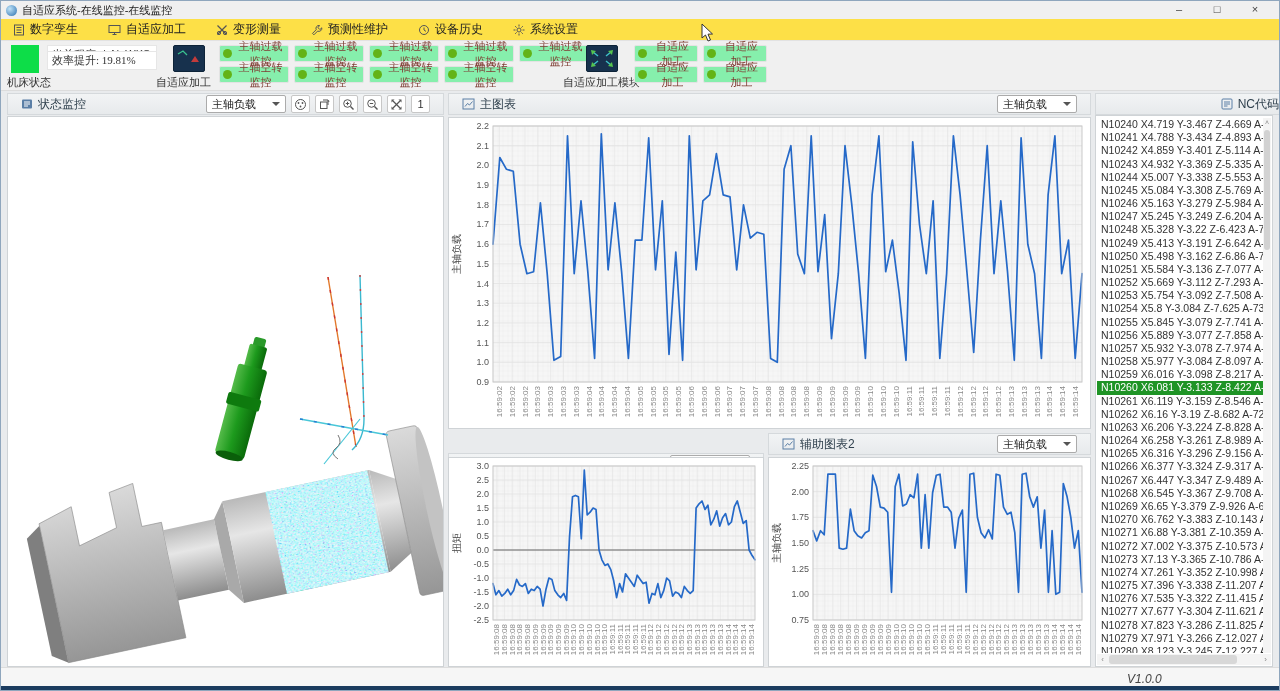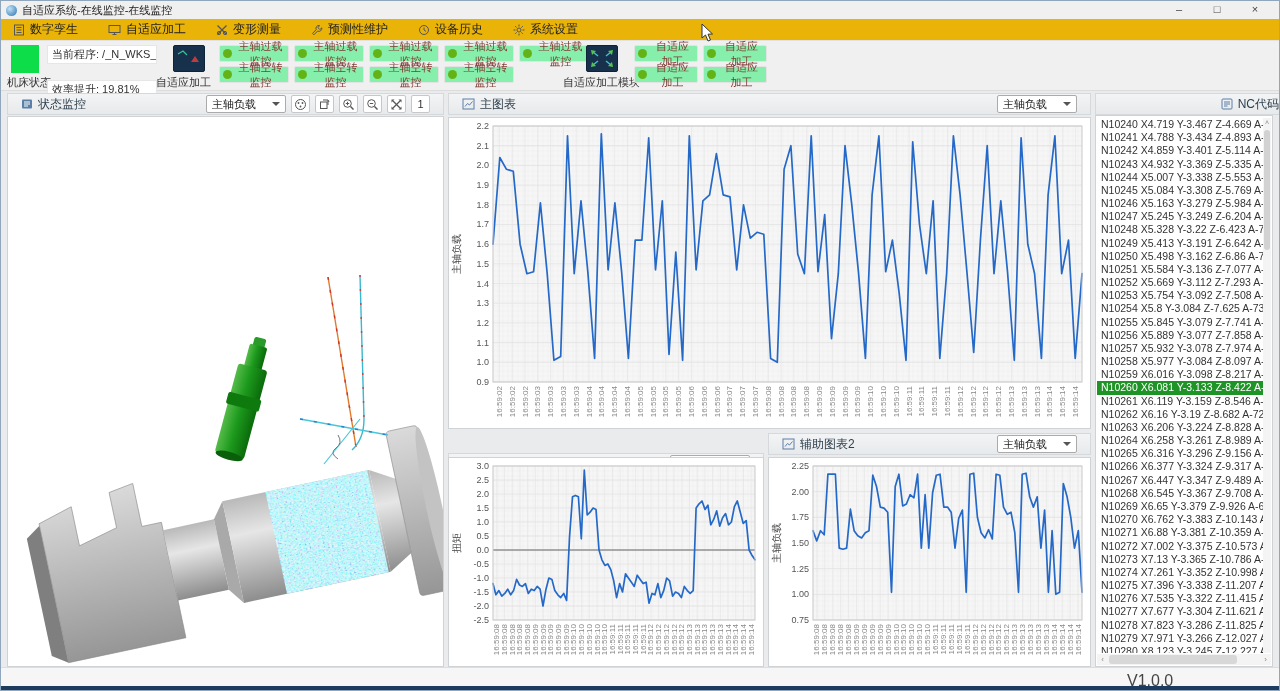--- a/index.html
+++ b/index.html
@@ -7,21 +7,21 @@
   body { font-family:"Liberation Sans","DejaVu Sans",sans-serif; background:#e9ebed; position:relative;
          border:1px solid #8fa6bd; }
 
   
   .titlebar { height:18px; background:#f0f0f0; display:flex; align-items:center; padding:0 5px; font-size:11px; color:#222; }
   .app-icon { width:11px; height:11px; border-radius:50%; background:radial-gradient(circle at 35% 35%,#bfe3f7,#2a6fb0); margin-right:5px; flex:none; }
   .win-controls { margin-left:auto; display:flex; }
   .win-btn { width:38px; height:18px; text-align:center; font-size:11px; line-height:17px; color:#444; }
 
   
-  .menubar { height:22px; background:#eab308; border-bottom:1px solid #e2e2e2; display:flex; align-items:center; gap:30px; padding:0 12px; font-size:12px; color:#222; }
+  .menubar { height:22px; background:#fde047; border-bottom:1px solid #e2e2e2; display:flex; align-items:center; gap:30px; padding:0 12px; font-size:12px; color:#222; }
   .menu-item { display:flex; align-items:center; gap:5px; cursor:default; }
   .menu-item svg { display:block; }
 
   
   .toolbar { height:50px; background:#f0f0f0; border-bottom:1px solid #dcdcdc; position:relative; font-size:11px; }
   .machine-square { position:absolute; left:10px; top:4px; width:28px; height:28px; background:#0ddd48; }
   .machine-label { position:absolute; left:6px; top:34px; color:#333; }
   .info-box { position:absolute; left:46px; width:110px; height:19px; background:#fff; border:1px solid #e6e6e6; line-height:17px; padding:0 4px; color:#333; white-space:nowrap; overflow:hidden; }
   .module-icon { position:absolute; width:32px; height:27px; background:#17314d; border:1px solid #0d2338; border-radius:2px; top:4px; }
   .module-label { position:absolute; top:34px; color:#333; }
@@ -47,21 +47,21 @@
   .nc-row.highlight { background:#1f9426; color:#fff; }
   .vscroll { position:absolute; top:24px; right:1px; width:8px; bottom:13px; background:#f4f4f4; }
   .vscroll .thumb { position:absolute; top:12px; left:1px; width:6px; height:120px; background:#d2d2d2; border-radius:3px; }
   .vscroll .arr { position:absolute; width:8px; height:10px; font-size:7px; color:#888; text-align:center; line-height:10px; }
   .hscroll { position:absolute; left:1px; right:1px; bottom:1px; height:11px; background:#f4f4f4; display:flex; align-items:center; }
   .hscroll .thumb { position:absolute; left:12px; right:34px; top:1px; height:9px; background:#d8d8d8; border-radius:3px; }
   .hscroll .arr { width:11px; font-size:8px; color:#888; text-align:center; }
   .hscroll .arr.r { position:absolute; right:0; }
 
   
-  .statusbar { position:absolute; left:0; right:0; top:666px; height:21px; background:#f6f6f6; border-top:1px solid #ddd; font-size:16px; color:#444; }
+  .statusbar { position:absolute; left:0; right:0; top:666px; height:21px; background:#f6f6f6; border-top:1px solid #ddd; font-size:12px; color:#444;font-style:italic; }
   .version { position:absolute; left:1126px; top:4px; }
   .bottom-strip { position:absolute; left:0; right:0; bottom:0; height:4px; background:#1b3c5f; }
 
   .cursor { position:absolute; left:700px; top:22px; z-index:50; pointer-events:none; }
 </style>
 </head>
 <body>
 
 <div class="titlebar">
   <span class="app-icon"></span>
@@ -129,21 +129,21 @@
       </svg>
     <span>系统设置</span>
   </span>
 </div>
 
 <div class="toolbar">
   <div class="machine-square"></div>
   <div class="machine-label">机床状态</div>
 
   <div class="info-box" style="top:4px;">当前程序: /_N_WKS_DIR...</div>
-  <div class="info-box" style="top:39px;">效率提升: 19.81%</div>
+  <div class="info-box" style="top:10px;font-family:Liberation Serif, serif;">效率提升: 19.81%</div>
 
   <div class="module-icon" style="left:172px;">
     <svg width="30" height="25" viewBox="0 0 30 25">
         <polyline points="4,8 9,5 13,9" stroke="#39c28f" fill="none" stroke-width="1.3"></polyline>
         <path d="M17 16l4-6 4 6z" fill="#c23b3b"></path>
       </svg>
   </div>
   <div class="module-label" style="left:155px;">自适应加工</div>
 
   <div class="btn-row" style="left:218px; top:4px;">

